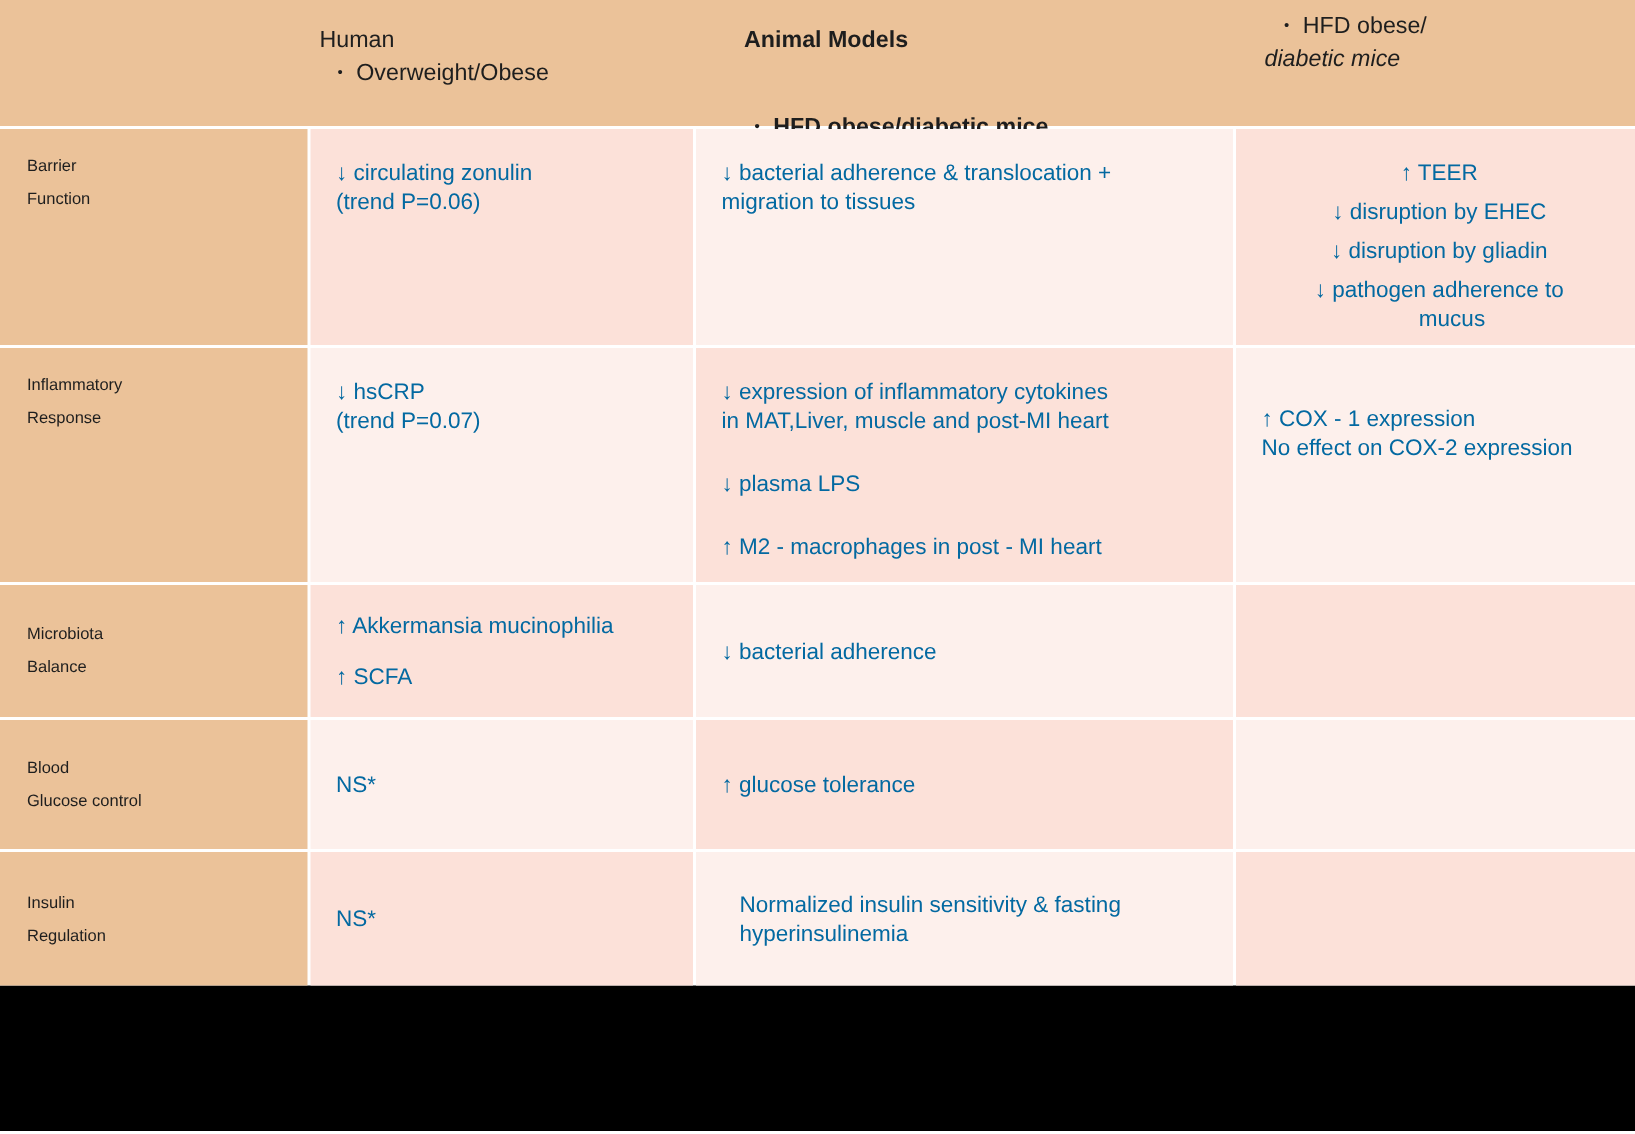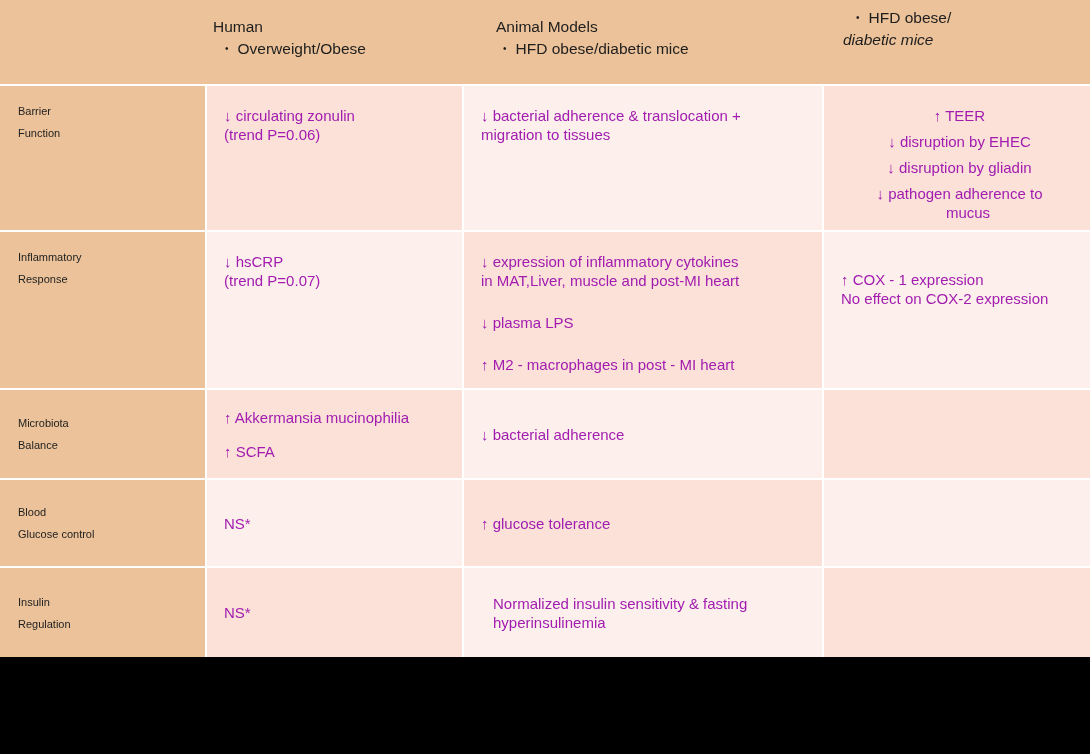--- a/index.html
+++ b/index.html
@@ -29,22 +29,22 @@
     display: grid;
     grid-template-columns: 207px 257px 360px 266px;
   }
   .header-cell { padding-top: 16px; font-size: 15.5px; font-weight: 500; line-height: 22px; }
   .header-title { display: block; }
   .header-bullet-line { display: block; }
   .bullet { font-size: 10px; vertical-align: 2px; margin-right: 9px; }
 
   .header-human   { padding-left: 6px; }
   .header-human   .header-bullet-line { padding-left: 12px; }
-  .header-animal  { padding-left: 32px; }
-  .header-animal  .header-bullet-line { padding-left: 7px; }
+  .header-animal  { padding-left: 32px; font-weight: bold; }
+  .header-animal  .header-bullet-line { padding-left: 7px; margin-top: 36px; }
   .header-invitro { padding-top: 7px; padding-left: 0; }
   .header-invitro .header-title { padding-left: 22px; text-decoration: underline; text-underline-offset: 3px; }
   .header-invitro .header-bullet-line { padding-left: 32px; }
   .header-invitro .header-wrap-line { display: block; padding-left: 19px; font-style: italic; }
 
   
   .label-cell {
     background: var(--tan, #ebc299);
     font-size: 11px;
     font-weight: 400;
@@ -52,21 +52,21 @@
     white-space: pre-line;
     padding-left: 18px;
     box-sizing: border-box;
   }
   .cell {
     font-size: 15px;
     line-height: 19px;
     padding-left: 17px;
     padding-right: 12px;
     box-sizing: border-box;
-    color: #a21caf;
+    color: #0369a1;
   }
   .pd { background: var(--pink_dark, #fce1d9); }
   .pl { background: var(--pink_light, #fdf0ec); }
 
   .cell-item { white-space: pre-line; margin-bottom: 7px; }
   .cell-item:last-child { margin-bottom: 0; }
   .hang { padding-left: 17px; text-indent: -17px; text-align: center; }
 
   
   .v-top { padding-top: 20px; }

